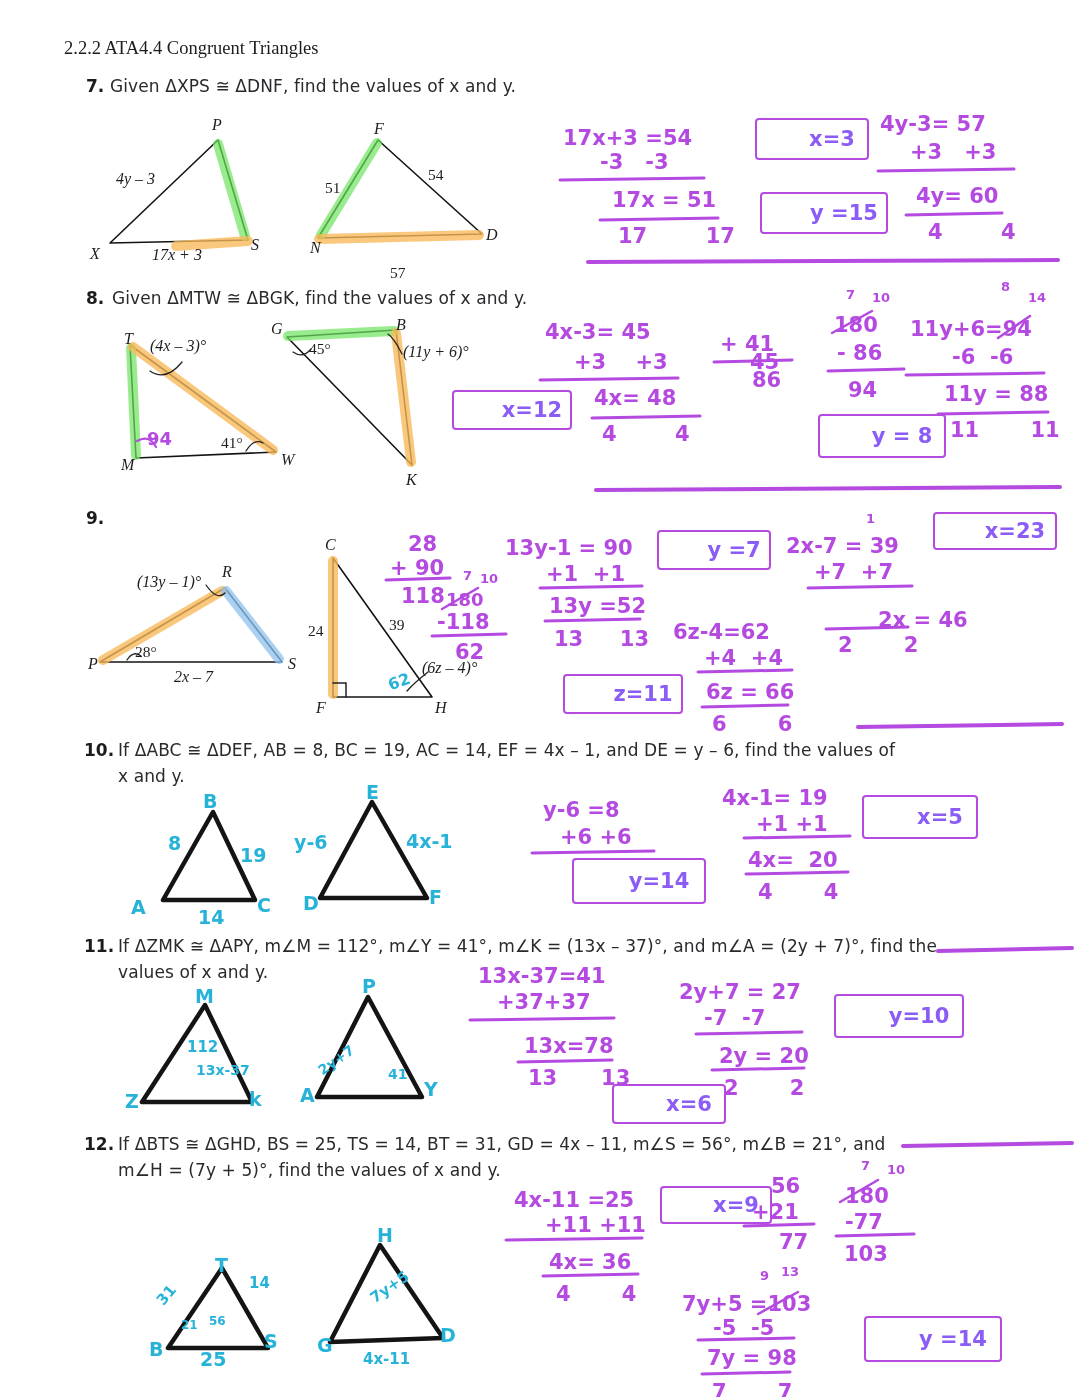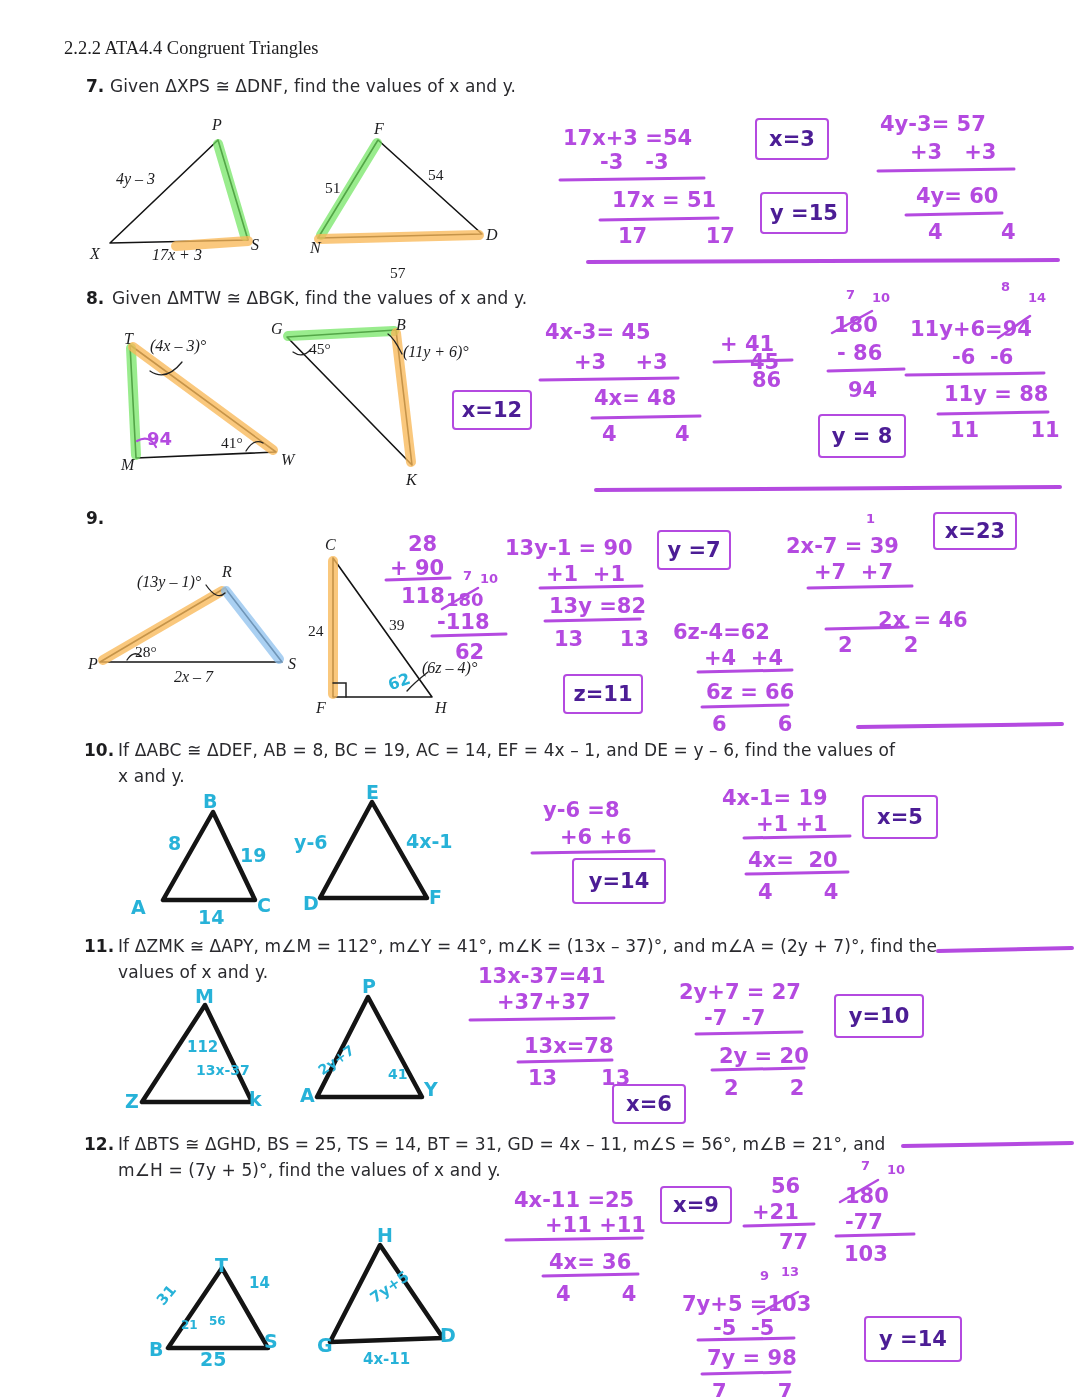--- a/index.html
+++ b/index.html
@@ -8,23 +8,23 @@
   #overlay{position:absolute;left:0;top:0;width:1080px;height:1397px;}
   .txt{position:absolute;white-space:pre;line-height:1.05;}
   .srh{font:18.5px "Liberation Serif","DejaVu Serif",serif;color:#1d1d1f;}
   .sa{font:17px "DejaVu Sans","Liberation Sans",sans-serif;color:#2a2a2e;letter-spacing:.1px;}
   .sab{font:bold 17px "DejaVu Sans","Liberation Sans",sans-serif;color:#1c1c1e;}
   .sr{font:15.5px "Liberation Serif","DejaVu Serif",serif;color:#1d1d1f;}
   .sri{font:italic 16px "Liberation Serif","DejaVu Serif",serif;color:#1d1d1f;}
   .hs{font:bold 21px "DejaVu Sans",sans-serif;color:#b44ae0;}
   .hsm{font:bold 13px "DejaVu Sans",sans-serif;color:#b44ae0;}
   .cy{font:bold 19px "DejaVu Sans",sans-serif;color:#27b2d8;}
-  .box{position:absolute;border:2.5px solid #b44ae0;border-radius:4px;color:#4c1d95;
+  .box{position:absolute;border:2.5px solid #b44ae0;border-radius:4px;color:#8b5cf6;
        font:bold 21px "DejaVu Sans",sans-serif;display:flex;align-items:center;justify-content:center;
-       background:transparent;white-space:pre;}
+       background:transparent;white-space:pre;padding-left:40px;}
 </style>
 </head>
 <body>
 
 <div id="page">
   <svg id="overlay" xmlns="http://www.w3.org/2000/svg">
       <polygon points="218,140 110,243 248,240" fill="none" stroke="#141414" stroke-width="1.6" stroke-linejoin="round"></polygon>
       <polygon points="378,140 318,238 482,234" fill="none" stroke="#141414" stroke-width="1.6" stroke-linejoin="round"></polygon>
       <polygon points="130,345 136,458 276,452" fill="none" stroke="#141414" stroke-width="1.6" stroke-linejoin="round"></polygon>
       <polygon points="287,337 396,330 412,465" fill="none" stroke="#141414" stroke-width="1.6" stroke-linejoin="round"></polygon>
@@ -168,21 +168,21 @@
     <div class="txt hs" style="left: 408px; top: 532px;">28</div>
     <div class="txt hs" style="left: 390px; top: 556px;">+ 90</div>
     <div class="txt hs" style="left: 401px; top: 584px;">118</div>
     <div class="txt hsm" style="left: 463px; top: 568px;">7</div>
     <div class="txt hsm" style="left: 480px; top: 571px;">10</div>
     <div class="txt hs" style="left: 446px; top: 589px; font-size: 18px;">180</div>
     <div class="txt hs" style="left: 437px; top: 610px;">-118</div>
     <div class="txt hs" style="left: 455px; top: 640px;">62</div>
     <div class="txt hs" style="left: 505px; top: 536px;">13y-1 = 90</div>
     <div class="txt hs" style="left: 546px; top: 562px;">+1  +1</div>
-    <div class="txt hs" style="left: 549px; top: 594px;">13y =82</div>
+    <div class="txt hs" style="left: 549px; top: 594px;">13y =52</div>
     <div class="txt hs" style="left: 554px; top: 627px;">13     13</div>
     <div class="txt hsm" style="left: 866px; top: 511px;">1</div>
     <div class="txt hs" style="left: 786px; top: 534px;">2x-7 = 39</div>
     <div class="txt hs" style="left: 814px; top: 560px;">+7  +7</div>
     <div class="txt hs" style="left: 878px; top: 600px; margin-top: 8px;">2x = 46</div>
     <div class="txt hs" style="left: 838px; top: 633px;">2       2</div>
     <div class="txt hs" style="left: 673px; top: 620px;">6z-4=62</div>
     <div class="txt hs" style="left: 704px; top: 646px;">+4  +4</div>
     <div class="txt hs" style="left: 706px; top: 680px;">6z = 66</div>
     <div class="txt hs" style="left: 712px; top: 712px;">6       6</div>

